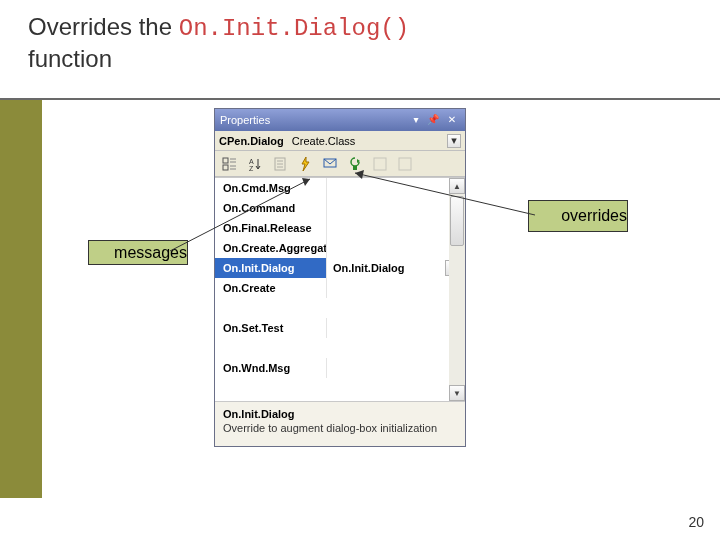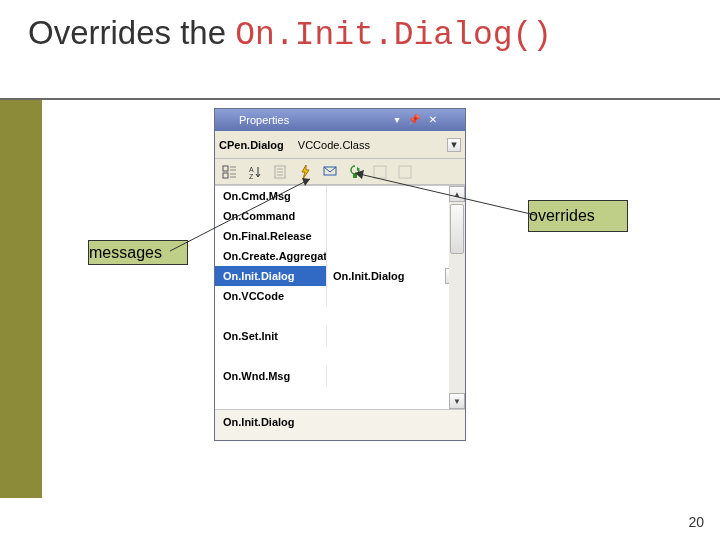--- a/index.html
+++ b/index.html
@@ -1,71 +1,72 @@
 <!DOCTYPE html>
 <html><head>
 <meta charset="utf-8">
 <style>
   *{box-sizing:border-box;margin:0;padding:0}
   body{width:720px;height:540px;background:#fff;font-family:Tahoma,Verdana,sans-serif;position:relative;overflow:hidden}
-  .slide-title{position:absolute;left:28px;top:12px;font-size:33px;font-family:"Trebuchet MS",Verdana,sans-serif;color:#333;line-height:1.25}
+  .slide-title{position:absolute;left:28px;top:12px;font-size:24px;font-family:"Trebuchet MS",Verdana,sans-serif;color:#333;line-height:1.25}
   .slide-title .mono{font-family:"Courier New",monospace;color:#c44}
   .title-rule{position:absolute;left:0;right:0;top:98px;height:2px;background:#696969}
   .accent-block{position:absolute;left:0;top:100px;width:42px;height:398px;background:#8b8b3a}
   .props-panel{position:absolute;left:214px;top:108px;width:252px;border:1px solid #6a6f88;display:flex;flex-direction:column;background:#ece9d8}
-  .props-title{height:22px;background:linear-gradient(#8fa0d8,#5f73b0);color:#fff;font-size:11px;display:flex;align-items:center;padding:0 24px}
+  .props-title{height:22px;background:linear-gradient(#8fa0d8,#5f73b0);color:#fff;font-size:11px;display:flex;align-items:center;padding:0 5px}
   .props-title .spacer{flex:1}
   .tb-icon{width:16px;height:16px;margin-left:2px;display:flex;align-items:center;justify-content:center;font-size:10px;line-height:1}
-  .cls-row{height:28px;background:#ece9d8;border-bottom:1px solid #c0c0c0;display:flex;align-items:center;font-size:11px;padding:0 4px;gap:14px}
+  .cls-row{height:20px;background:#ece9d8;border-bottom:1px solid #c0c0c0;display:flex;align-items:center;font-size:11px;padding:0 4px;gap:8px}
   .cls-row b{font-weight:700}
   .cls-row .norm{font-weight:400}
   .cls-row .dd{margin-left:auto;width:14px;height:14px;border:1px solid #b0b0b0;background:linear-gradient(#fdfdfd,#e3e3e3);display:flex;align-items:center;justify-content:center;color:#333}
   .toolbar{height:26px;background:#ece9d8;border-bottom:1px solid #c0c0c0;display:flex;align-items:center;padding:2px 4px;gap:3px}
   .tbtn{width:22px;height:22px;border:1px solid transparent;border-radius:2px;display:flex;align-items:center;justify-content:center;position:relative}
   .tbtn.disabled{opacity:.45}
   .list{background:#fff;border-top:1px solid #c9c9c9;border-bottom:1px solid #c9c9c9;height:225px;overflow:hidden;position:relative}
   .row{height:20px;display:flex;align-items:flex-end;font-size:11px;font-family:Arial,Tahoma,sans-serif}
   .cell-l{width:112px;padding-left:8px;border-right:1px solid #e4e4e4;height:100%;display:flex;align-items:center;overflow:hidden;font-weight:700}
   .cell-r{flex:1;padding-left:6px;height:100%;display:flex;align-items:center}
   .row.sel .cell-l{background:#316ac5;color:#fff}
   .row.sel .cell-r{background:#fff;color:#000;font-weight:700}
   .row.sel .dd2{width:16px;height:16px;margin-left:auto;margin-right:4px;border:1px solid #b0b0b0;background:linear-gradient(#fdfdfd,#e3e3e3);display:flex;align-items:center;justify-content:center;color:#333;font-size:9px}
   .scrollbar{position:absolute;right:0;top:0;bottom:0;width:16px;background:#f0f0e8;display:flex;flex-direction:column}
   .sb-btn{height:16px;border:1px solid #b0b0b0;background:linear-gradient(#fdfdfd,#e0e0e0);display:flex;align-items:center;justify-content:center;font-size:8px;color:#444}
   .sb-track{flex:1;background:#edece4;position:relative}
   .sb-thumb{position:absolute;left:1px;right:1px;top:2px;height:50px;background:linear-gradient(#fafafa,#dcdcdc);border:1px solid #b0b0b0;border-radius:2px}
   .desc{background:#f4f2e9;padding:6px 8px 10px;font-size:11px}
   .desc .h{font-weight:700;margin-bottom:2px}
   .desc .t{font-size:11px;color:#333;line-height:1.25}
-  .callout{position:absolute;border:1px solid #333;display:flex;align-items:center;justify-content:flex-start;font-size:16px;font-family:Verdana,sans-serif}
+  .callout{position:absolute;border:1px solid #333;display:flex;align-items:center;justify-content:flex-end;font-size:16px;font-family:Verdana,sans-serif}
   .callout.msg{left:88px;top:240px;width:100px;height:25px;background:#bfcf87}
   .callout.ovr{left:528px;top:200px;width:100px;height:32px;background:#bfcf87}
   .page-num{position:absolute;right:16px;bottom:10px;font-size:14px;font-family:"Trebuchet MS",sans-serif;color:#333}
   svg.ic{width:16px;height:16px}
 </style>
 </head>
 <body>
 
 <div class="slide-title">
   <span>Overrides the </span><span class="mono">On.Init.Dialog()</span><br>
+  <span>function</span>
 </div>
 <div class="title-rule"></div>
 <div class="accent-block"></div>
 
 <div class="props-panel">
   <div class="props-title">
     <span>Properties</span>
     <span class="spacer"></span>
     <span class="tb-icon">▾</span>
     <span class="tb-icon">📌</span>
     <span class="tb-icon">✕</span>
   </div>
   <div class="cls-row">
     <b>CPen.Dialog</b>
-    <span class="norm">VCCode.Class</span>
+    <span class="norm">Create.Class</span>
     <span class="dd">▾</span>
   </div>
   <div class="toolbar">
     <span class="tbtn">
       <svg class="ic" viewBox="0 0 16 16">
           <rect x="1" y="2" width="5" height="5" fill="none" stroke="#555"></rect>
           <line x1="3.5" y1="4.5" x2="3.5" y2="4.5" stroke="#555"></line>
           <line x1="8" y1="3" x2="14" y2="3" stroke="#888"></line>
           <line x1="8" y1="6" x2="14" y2="6" stroke="#888"></line>
           <rect x="1" y="9" width="5" height="5" fill="none" stroke="#555"></rect>
@@ -135,47 +136,48 @@
         <div class="cell-r"></div>
       </div>
     <div class="row sel">
       <div class="cell-l">On.Init.Dialog</div>
       <div class="cell-r">
           <span>On.Init.Dialog</span>
           <span class="dd2">▾</span>
         </div>
     </div>
     <div class="row">
-        <div class="cell-l">On.VCCode</div>
+        <div class="cell-l">On.Create</div>
         <div class="cell-r"></div>
       </div>
     <div class="row">
         <div class="cell-r"></div>
       </div>
     <div class="row">
-        <div class="cell-l">On.Set.Init</div>
+        <div class="cell-l">On.Set.Test</div>
         <div class="cell-r"></div>
       </div>
     <div class="row">
         <div class="cell-r"></div>
       </div>
     <div class="row">
         <div class="cell-l">On.Wnd.Msg</div>
         <div class="cell-r"></div>
       </div>
     <div class="scrollbar">
       <div class="sb-btn">▲</div>
       <div class="sb-track">
           <div class="sb-thumb"></div>
         </div>
       <div class="sb-btn">▼</div>
     </div>
   </div>
   <div class="desc">
     <div class="h">On.Init.Dialog</div>
+    <div class="t">Override to augment dialog-box initialization</div>
   </div>
 </div>
 
 <div class="callout msg">
   <span>messages</span>
 </div>
 <div class="callout ovr">
   <span>overrides</span>
 </div>
 

